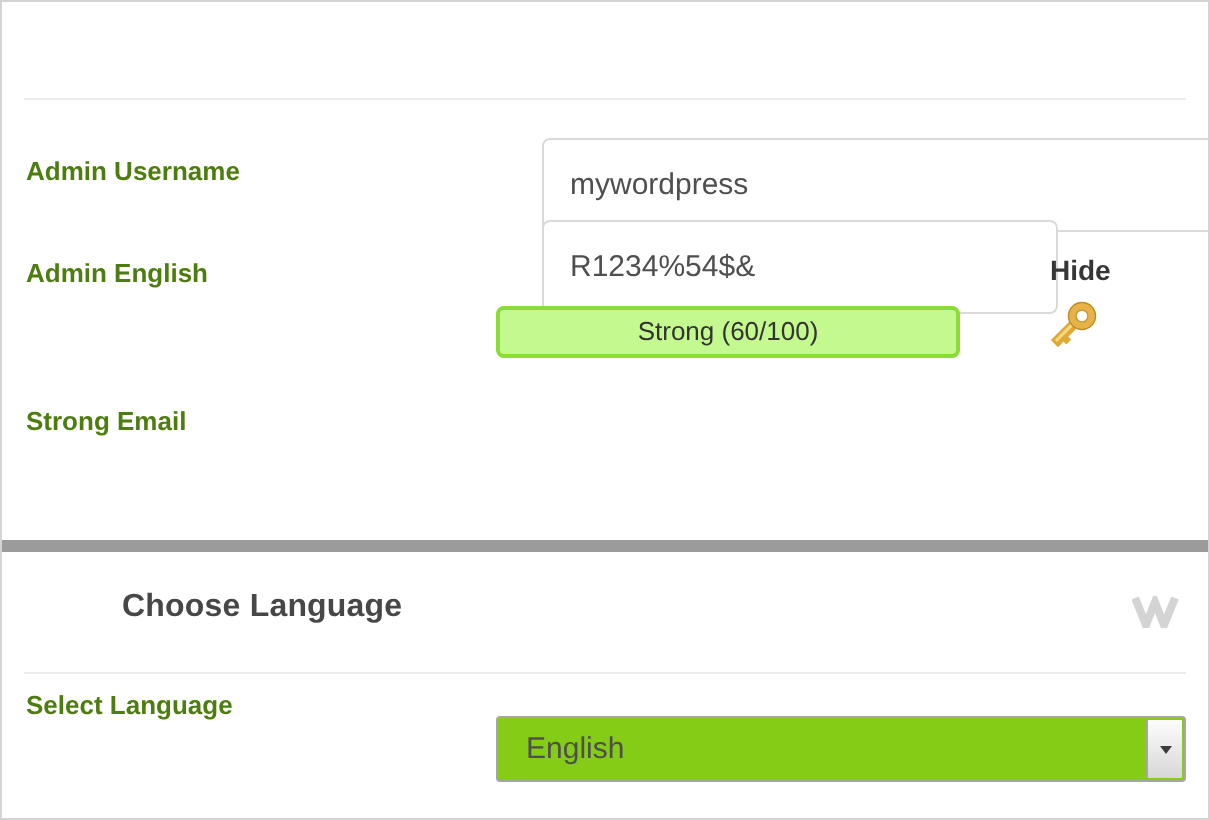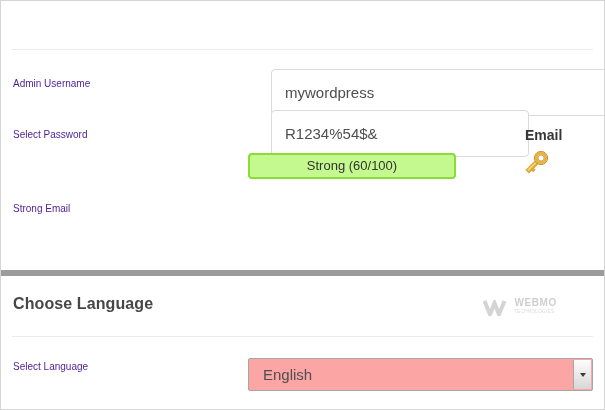--- a/index.html
+++ b/index.html
@@ -7,65 +7,65 @@
     position:relative; width:605px; height:410px; box-sizing:border-box;
     background:#ffffff; border:1px solid #d4d4d4; overflow:hidden;
     font-family:"Liberation Sans", "DejaVu Sans", sans-serif;
   }
   .section-title {
     position:absolute; left:12px; margin:0;
     font-size:16px; font-weight:700; color:#474747; letter-spacing:0.1px;
   }
   .thin-rule { position:absolute; left:11px; width:581px; height:0; border-top:1px solid #ececec; }
   .field-label {
-    position:absolute; left:12px; font-size:10px; font-weight:400; color:#4c1d95;
+    position:absolute; left:12px; font-size:13px; font-weight:700; color:#4d7c0f;
   }
   .text-input {
     position:absolute; left:247px; height:47px; box-sizing:border-box;
     border:1px solid #dadada; border-radius:4px; background:#fff;
     font-family:inherit; font-size:15px; color:#4f4f4f; padding:0 13px; outline:none;margin-left:23px;
   }
   #username-input { top:68px;  width:344px; }
   #password-input { top:109px; width:258px; }
   #email-input    { top:196px; width:344px; }
   #username-label { top:77px; }
   #password-label { top:128px; }
   #email-label    { top:202px; }
   #hide-toggle {
     position:absolute; left:524px; top:126px;
     font-size:14px; font-weight:700; color:#363636; cursor:pointer;
   }
   #strength-meter {
-    position:absolute; left:247px; top:152px; width:208px; height:26px; box-sizing:border-box;
+    position:absolute; left:247px; top:152px; width:232px; height:26px; box-sizing:border-box;
     background:var(--strength-fill,#c3f98e); border:2px solid var(--strength-border,#8bdd35);
     border-radius:4px; text-align:center; line-height:21px; font-size:13px; color:#333333;
   }
   #key-icon { position:absolute; left:521px; top:147px; }
   #section-divider {
     position:absolute; left:0; top:269px; width:100%; height:6px;
     background:var(--divider-bar,#9b9b9b);
   }
   #admin-title    { top:9px; }
-  #language-title { top:294px; }
+  #language-title { top:294px;margin-left:48px; }
   #rule-1 { top:48px; }
   #rule-2 { top:335px; }
-  #select-label { top:360px; }
+  #select-label { top:344px; }
   #brand-logo {
     position:absolute; right:12px; top:297px; display:flex; align-items:center; gap:5px;
     user-select:none;
   }
   #brand-text { display:flex; flex-direction:column; line-height:1; }
   #brand-name { font-size:10px; font-weight:700; color:#cfcfcf; letter-spacing:0.6px; }
   #brand-tagline {
     font-size:9px; color:#d8d8d8; letter-spacing:0.5px;
     transform:scale(0.52); transform-origin:left top; margin-top:1px; white-space:nowrap;
   }
   #language-select {
     position:absolute; left:247px; top:357px; width:345px; height:33px; box-sizing:border-box;
-    border:1px solid #a6a6a6; border-radius:2px; background:#fca5a5; cursor:pointer;
+    border:1px solid #a6a6a6; border-radius:2px; background:#84cc16; cursor:pointer;
   }
   #language-select .value {
     position:absolute; left:14px; top:0; line-height:31px; font-size:15px; color:#4f4f4f;
   }
   #select-arrow-btn {
     position:absolute; top:1px; right:1px; bottom:1px; width:17px;
     background:linear-gradient(#fdfdfd,#d7d7d7); border-left:1px solid #a6a6a6;
     display:flex; align-items:center; justify-content:center;
   }
   #select-arrow-btn .caret {
@@ -76,23 +76,23 @@
 </head>
 <body>
 
 <div id="page">
 
   <div id="rule-1" class="thin-rule"></div>
 
   <span id="username-label" class="field-label">Admin Username</span>
   <input id="username-input" class="text-input" type="text" value="mywordpress" style="">
 
-  <span id="password-label" class="field-label">Select Password</span>
+  <span id="password-label" class="field-label">Admin English</span>
   <input id="password-input" class="text-input" type="text" value="R1234%54$&amp;" style="">
-  <span id="hide-toggle">Email</span>
+  <span id="hide-toggle">Hide</span>
 
   <div id="strength-meter">
     <span>Strong (60/100)</span>
   </div>
 
   <span id="key-icon">
     <svg width="31" height="34" viewBox="0 0 31 34" aria-hidden="true">
       <path d="M14.5 14.5 L5.2 23.8" stroke="#dfa937" stroke-width="5" fill="none"></path>
       <path d="M8.6 19.2 L12.4 23" stroke="#dfa937" stroke-width="3.4" fill="none"></path>
       <path d="M14.2 14.2 L6 22.4" stroke="#f7d87f" stroke-width="1.6" fill="none"></path>
@@ -105,24 +105,20 @@
   <span id="email-label" class="field-label">Strong Email</span>
 
   <div id="section-divider"></div>
 
   <h2 id="language-title" class="section-title">Choose Language</h2>
 
   <div id="brand-logo">
     <svg width="26" height="16" viewBox="0 0 26 16" aria-hidden="true">
       <path d="M1.5 1 L7 14.5 L11.5 3 L16 14.5 L21.5 1" stroke="#d4d4d4" stroke-width="4" fill="none" stroke-linejoin="miter"></path>
     </svg>
-    <span id="brand-text">
-      <span id="brand-name">WEBMO</span>
-      <span id="brand-tagline">TECHNOLOGIES</span>
-    </span>
   </div>
 
   <div id="rule-2" class="thin-rule"></div>
 
   <span id="select-label" class="field-label">Select Language</span>
 
   <div id="language-select">
     <span class="value">English</span>
     <span id="select-arrow-btn">
       <span class="caret"></span>

